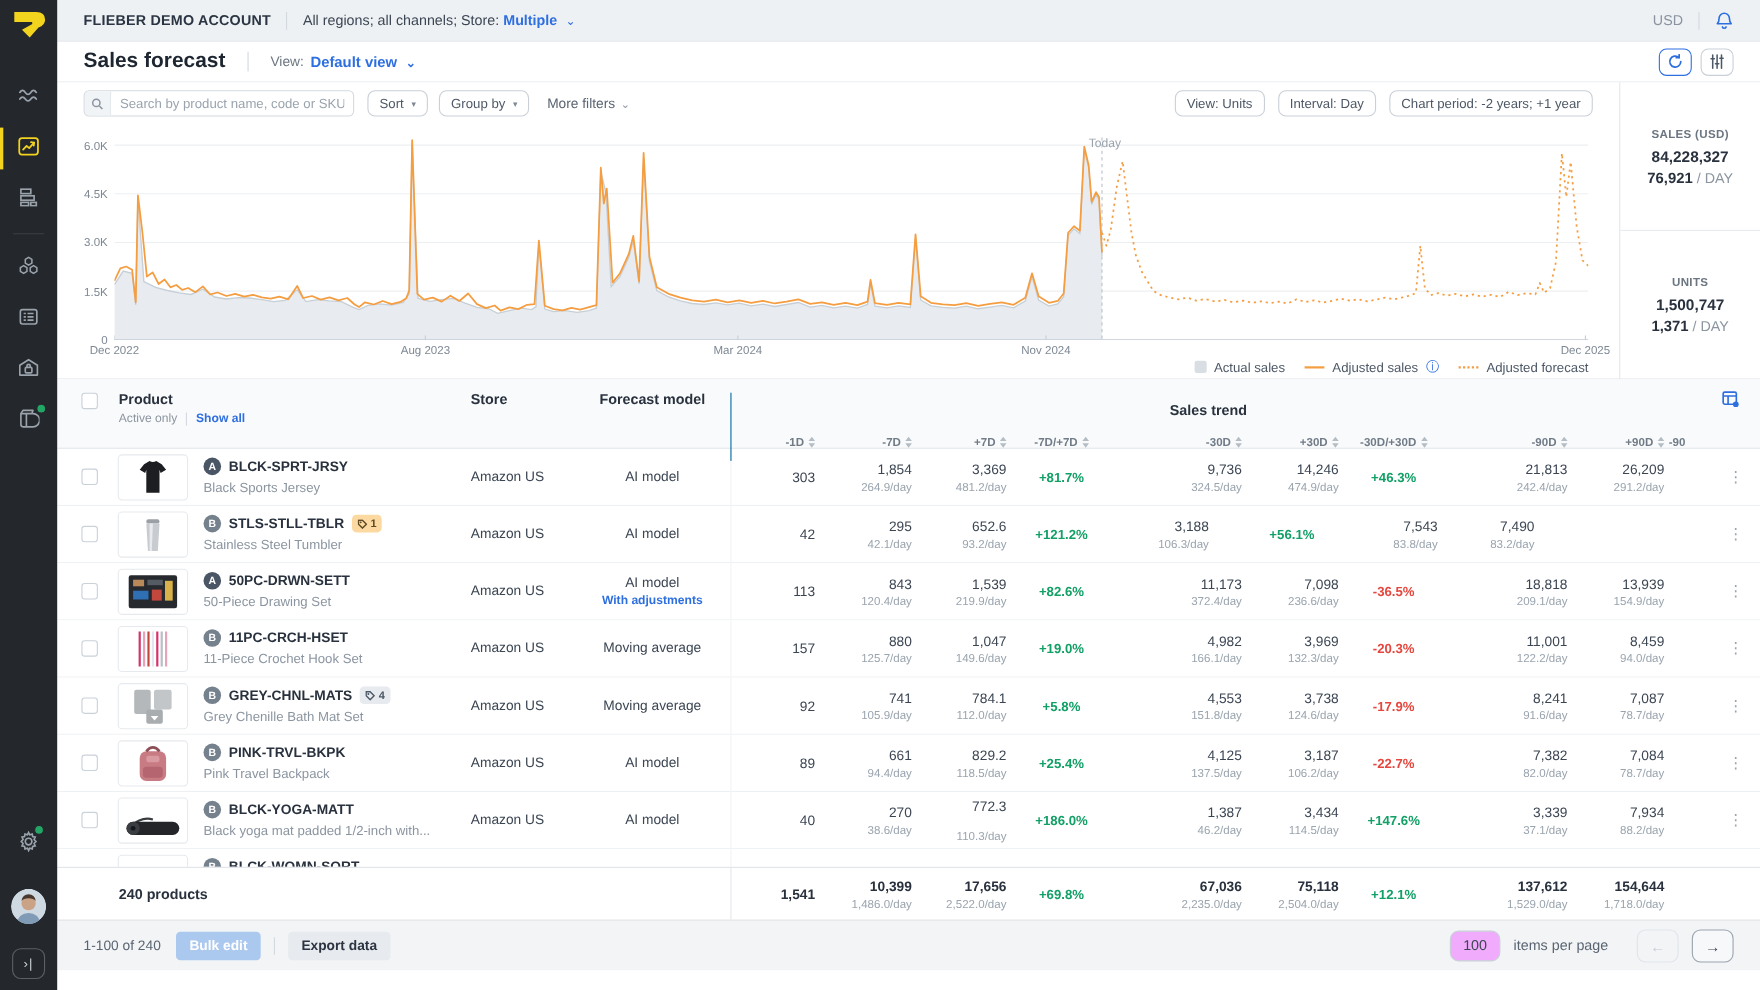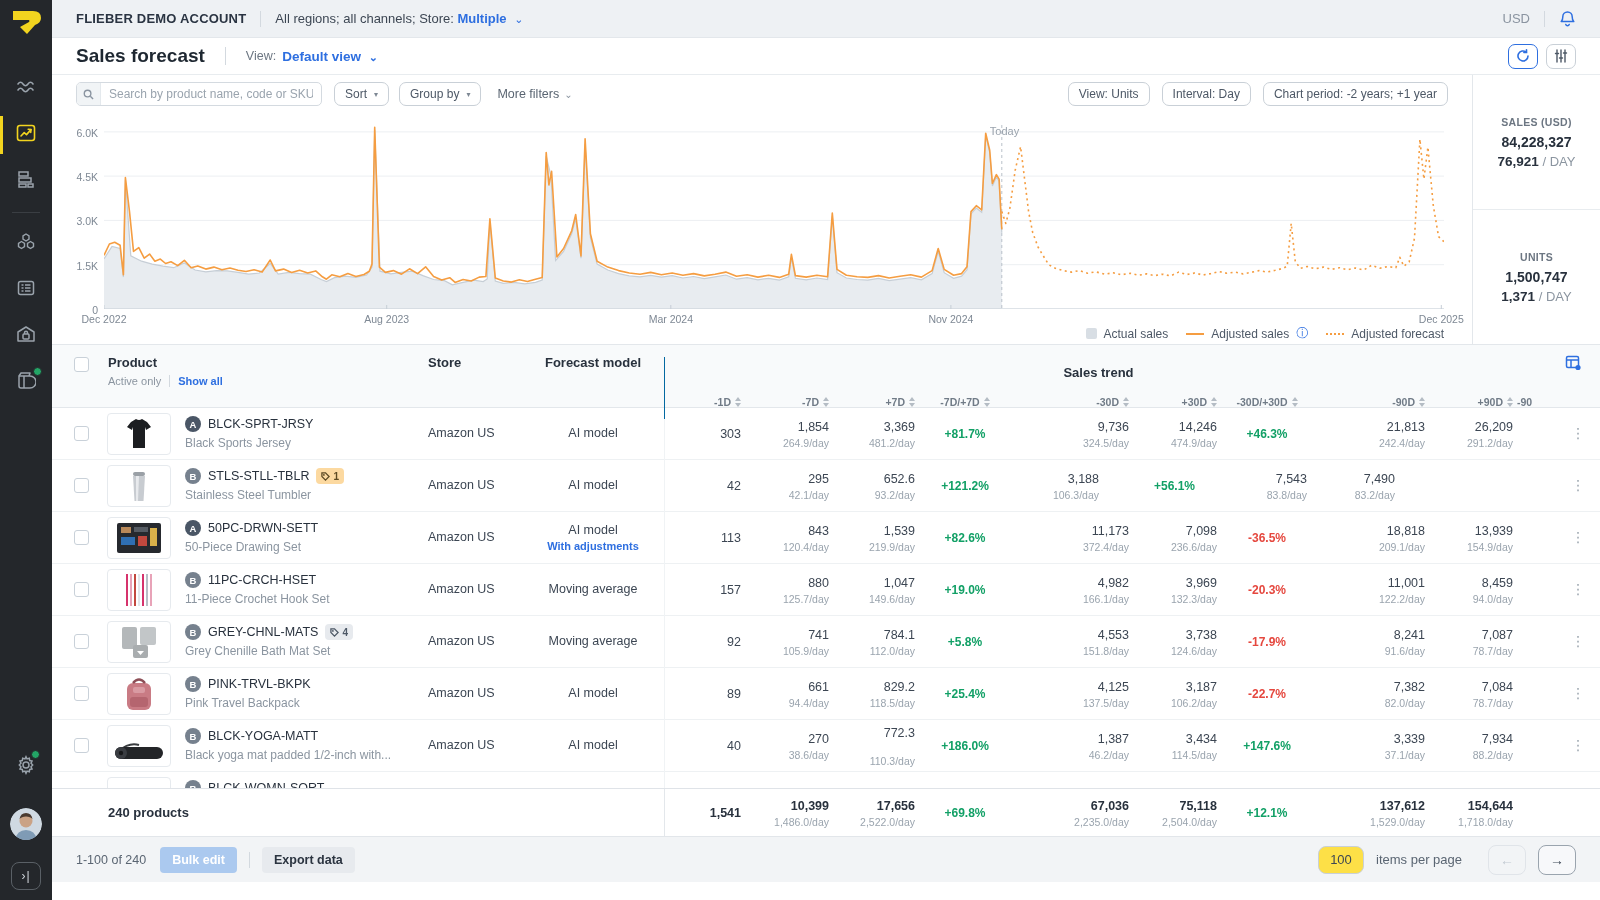--- a/index.html
+++ b/index.html
@@ -100,21 +100,21 @@
 
   .tbody { position:absolute; left:0; top:63px; right:0; }
   .trow { position:relative; height:52px; border-bottom:1px solid #eef1f3; background:#fff; }
   .trow .cb { position:absolute; left:22px; top:18px; }
   .thumb { position:absolute; left:55px; top:5px; width:64px; height:42px; border:1px solid #e6eaee; border-radius:4px; background:#fff; display:flex; align-items:center; justify-content:center; overflow:hidden; }
   .pinfo { position:absolute; left:133px; top:8px; }
   .pline1 { display:flex; align-items:center; gap:7px; }
   .badge { width:16px; height:16px; border-radius:50%; color:#fff; font-size:9.5px; font-weight:bold; display:flex; align-items:center; justify-content:center; }
   .badge.A { background:#4a5666; }
   .badge.B { background:#76818e; }
-  .pcode { font-size:12.5px; font-weight:normal; color:#28313d; }
+  .pcode { font-size:12.5px; font-weight:bold; color:#28313d; }
   .ptag { height:16px; border-radius:4px; font-size:10px; font-weight:bold; display:inline-flex; align-items:center; padding:0 5px; gap:3px; }
   .ptag.orange { background:#fcd9a0; color:#5d4a23; }
   .ptag.gray { background:#e7eaee; color:#4d5866; }
   .pname { font-size:12px; color:#8b95a0; margin-top:4px; max-width:230px; white-space:nowrap; overflow:hidden; text-overflow:ellipsis; }
   .cstore { position:absolute; left:376px; top:18px; font-size:12.5px; color:#3c4653; }
   .cmodel { position:absolute; left:470px; width:142px; text-align:center; font-size:12.5px; color:#3c4653; top:18px; }
   .cmodel.with-sub { top:11px; }
   .cmodel .msub { font-size:11px; color:#2e6fe0; font-weight:bold; margin-top:3px; }
   .row-cells { position:absolute; left:612px; top:0; height:52px; display:flex; border-left:1px solid #f0f3f5; }
   .cell { display:flex; flex-direction:column; justify-content:center; align-items:flex-end; padding-right:4px; }
@@ -129,21 +129,21 @@
   .totals-label { position:absolute; left:56px; top:16px; font-size:13px; font-weight:bold; color:#28313d; }
   .totals .row-cells { border-left:1px solid #e3e7eb; height:48px; }
   .totals .cell .main { font-weight:bold; color:#28313d; }
 
   
   .bottombar { position:absolute; left:52px; right:0; top:836px; height:46px; background:#f2f4f6; border-top:1px solid #e2e6ea; display:flex; align-items:center; padding:0 24px; z-index:30; }
   .range-text { font-size:12.5px; color:#5a6572; }
   .btn-bulk { height:26px; background:#abc9ef; color:#fff; font-size:12.5px; font-weight:bold; border:0; border-radius:4px; padding:0 12px; margin-left:14px; cursor:pointer; font-family:"Liberation Sans",sans-serif; }
   .btn-export { height:26px; background:#e7eaee; color:#2b3440; font-size:12.5px; font-weight:bold; border:0; border-radius:4px; padding:0 12px; cursor:pointer; font-family:"Liberation Sans",sans-serif; }
   .bottom-right { margin-left:auto; display:flex; align-items:center; gap:12px; }
-  .page-size { width:46px; height:28px; border:1px solid #c9d0d7; border-radius:8px; background:#fde047; text-align:center; font-size:13px; color:#3c4653; display:flex; align-items:center; justify-content:center; cursor:pointer; }
+  .page-size { width:46px; height:28px; border:1px solid #c9d0d7; border-radius:8px; background:#f0abfc; text-align:center; font-size:13px; color:#3c4653; display:flex; align-items:center; justify-content:center; cursor:pointer; }
   .ipp { font-size:13px; color:#5a6572; margin-right:14px; }
   .pg-btn { width:38px; height:30px; border-radius:8px; display:flex; align-items:center; justify-content:center; font-size:14px; cursor:pointer; background:#f2f4f6; }
   .pg-btn.disabled { border:1px solid #e0e4e9; color:#c3cad2; }
   .pg-btn.enabled { border:1px solid #9aa4ae; color:#3c4654; background:#f7f8fa; }
 </style>
 </head>
 <body>
 
 <div class="page">
 

